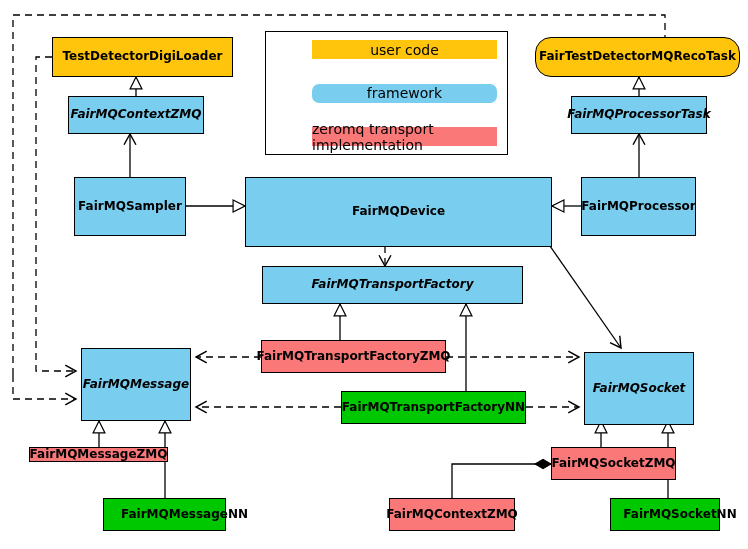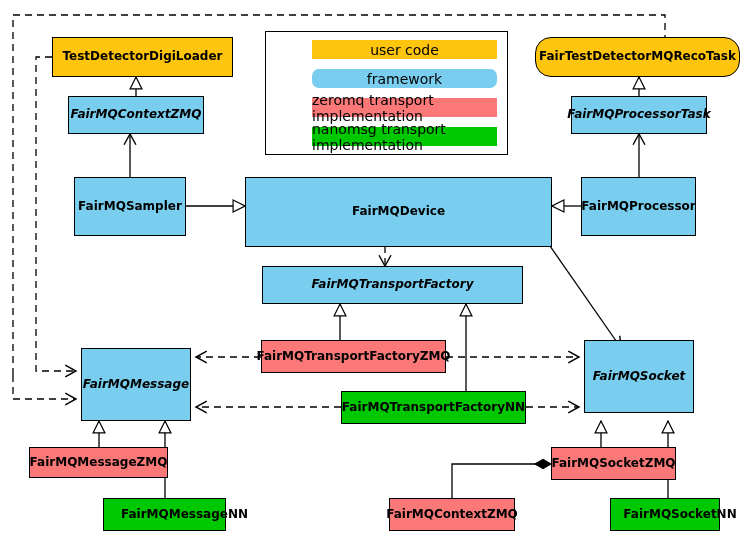--- a/index.html
+++ b/index.html
@@ -142,28 +142,27 @@
       <div class="node abstract" style="left: 68px; top: 96px; width: 136px; height: 38px; background: rgb(121, 205, 238);">FairMQContextZMQ</div>
       <div class="node" style="left: 74px; top: 177px; width: 112px; height: 59px; background: rgb(121, 205, 238);">FairMQSampler</div>
       <div class="node" style="left: 245px; top: 177px; width: 307px; height: 70px; background: rgb(121, 205, 238);">FairMQDevice</div>
       <div class="node" style="left: 581px; top: 177px; width: 115px; height: 59px; background: rgb(121, 205, 238);">FairMQProcessor</div>
       <div class="node" style="left: 535px; top: 37px; width: 205px; height: 40px; background: rgb(255, 196, 12); border-radius: 16px;">FairTestDetectorMQRecoTask</div>
       <div class="node abstract" style="left: 571px; top: 96px; width: 136px; height: 38px; background: rgb(121, 205, 238);">FairMQProcessorTask</div>
       <div class="node abstract" style="left: 262px; top: 266px; width: 261px; height: 38px; background: rgb(121, 205, 238);">FairMQTransportFactory</div>
       <div class="node" style="left: 261px; top: 340px; width: 185px; height: 33px; background: rgb(250, 120, 120);">FairMQTransportFactoryZMQ</div>
       <div class="node" style="left: 341px; top: 391px; width: 185px; height: 33px; background: rgb(0, 200, 0);">FairMQTransportFactoryNN</div>
       <div class="node abstract" style="left: 81px; top: 348px; width: 110px; height: 73px; background: rgb(121, 205, 238);">FairMQMessage</div>
-      <div class="node abstract" style="left: 584px; top: 340px; width: 110px; height: 73px; background: rgb(121, 205, 238);">FairMQSocket</div>
-      <div class="node" style="left: 29px; top: 447px; width: 139px; height: 31px; background: rgb(250, 120, 120);">FairMQMessageZMQ</div>
+      <div class="node abstract" style="left: 584px; top: 352px; width: 110px; height: 73px; background: rgb(121, 205, 238);">FairMQSocket</div>
+      <div class="node" style="left: 29px; top: 447px; width: 139px; height: 15px; background: rgb(250, 120, 120);">FairMQMessageZMQ</div>
       <div class="node" style="left: 103px; top: 498px; width: 123px; height: 33px; background: rgb(0, 200, 0); padding-left: 44px;">FairMQMessageNN</div>
       <div class="node" style="left: 389px; top: 498px; width: 126px; height: 33px; background: rgb(250, 120, 120);">FairMQContextZMQ</div>
       <div class="node" style="left: 551px; top: 447px; width: 125px; height: 33px; background: rgb(250, 120, 120);">FairMQSocketZMQ</div>
       <div class="node" style="left: 610px; top: 498px; width: 110px; height: 33px; background: rgb(0, 200, 0); padding-left: 34px;">FairMQSocketNN</div>
     </div>
 
   <div class="legend-box" id="legend-box" style="left:265px; top:31px; width:243px; height:124px;">
       <div class="legend-item" style="background: rgb(255, 196, 12);">user code</div>
       <div class="legend-item" style="background: rgb(121, 205, 238); border-radius: 7px;">framework</div>
       <div class="legend-item" style="background: rgb(250, 120, 120);">zeromq transport implementation</div>
-      <div class="legend-item" style="background: rgb(0, 200, 0);">nanomsg transport implementation</div>
     </div>
 
 </div>
 
 </body></html>

